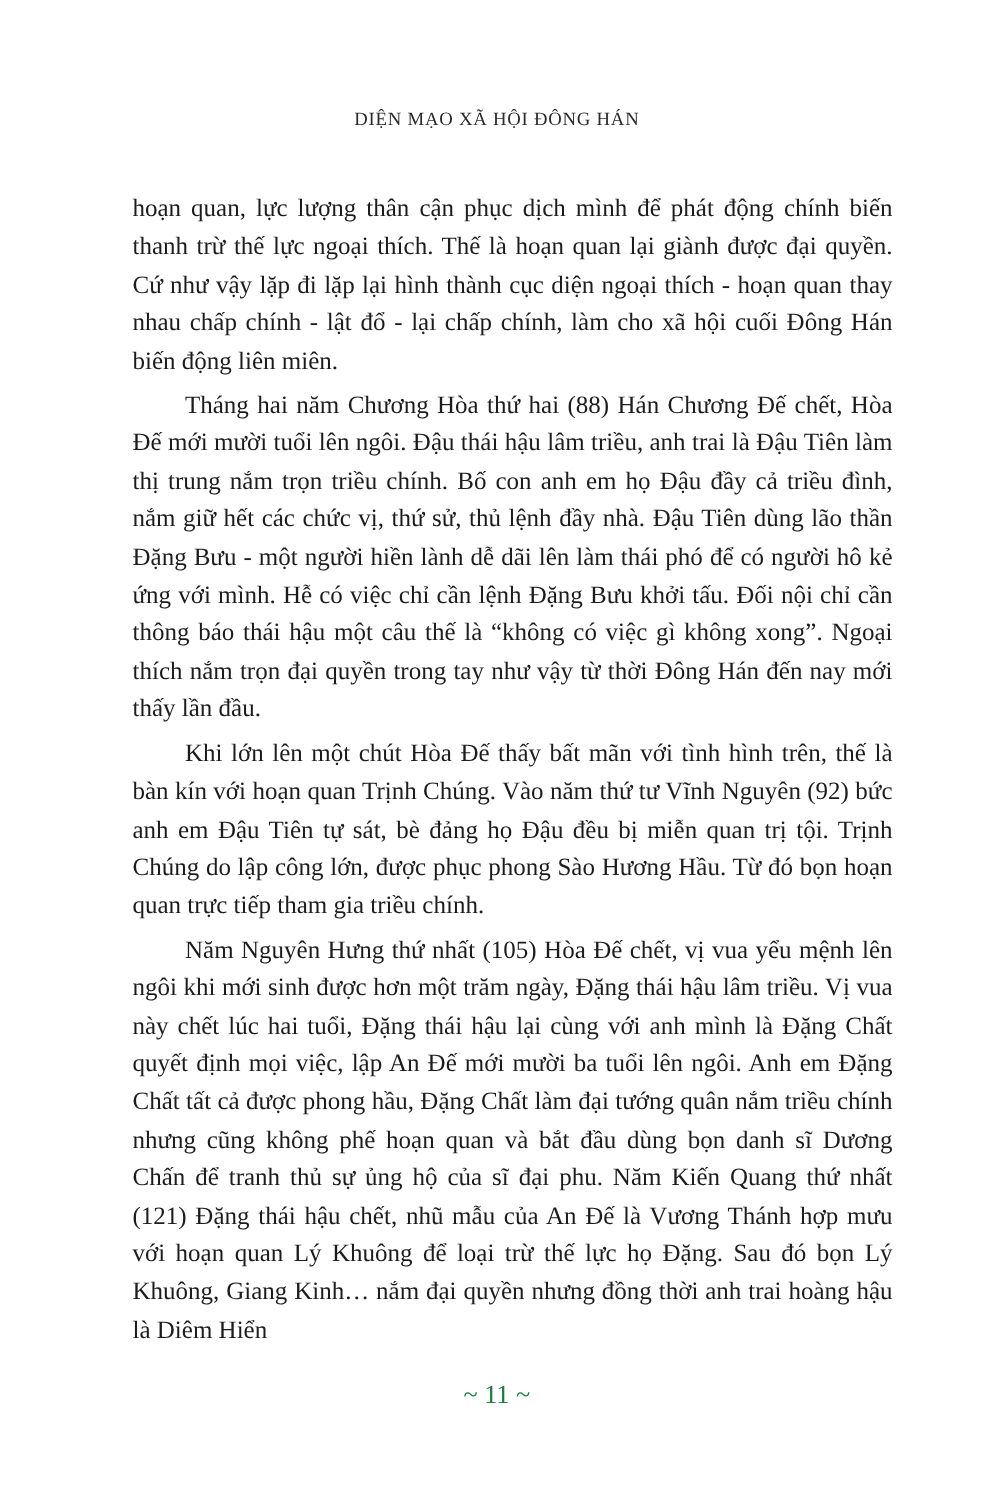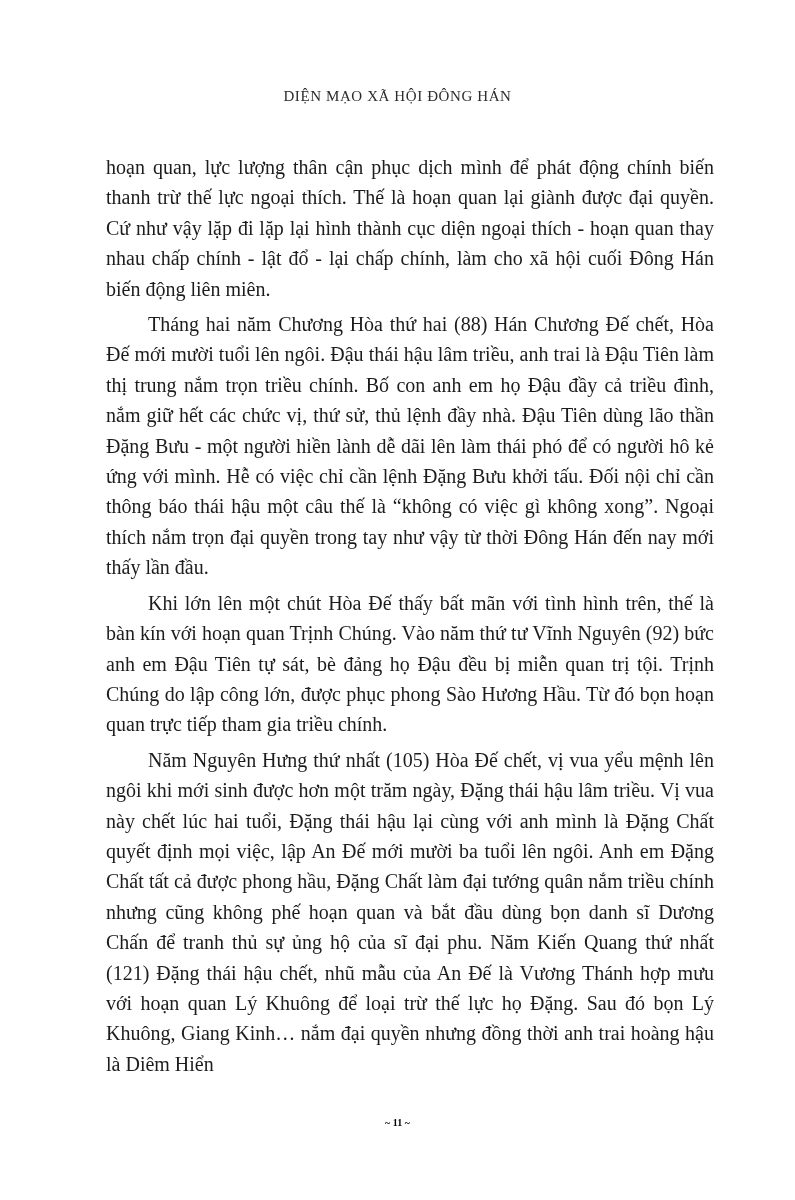--- a/index.html
+++ b/index.html
@@ -43,23 +43,23 @@
   }
   .body-text p.continued {
     text-indent: 0;
   }
   .page-number {
     position: absolute;
     bottom: 72px;
     left: 0;
     right: 0;
     text-align: center;
-    font-size: 10px;
-    font-weight: bold;
-    color: #000000;
+    font-size: 21px;
+    font-weight: normal;
+    color: #15803d;
   }
 </style>
 </head>
 <body>
 
 <div class="page">
 
   <div class="running-head">DIỆN MẠO XÃ HỘI ĐÔNG HÁN</div>
 
   <div class="body-text">

